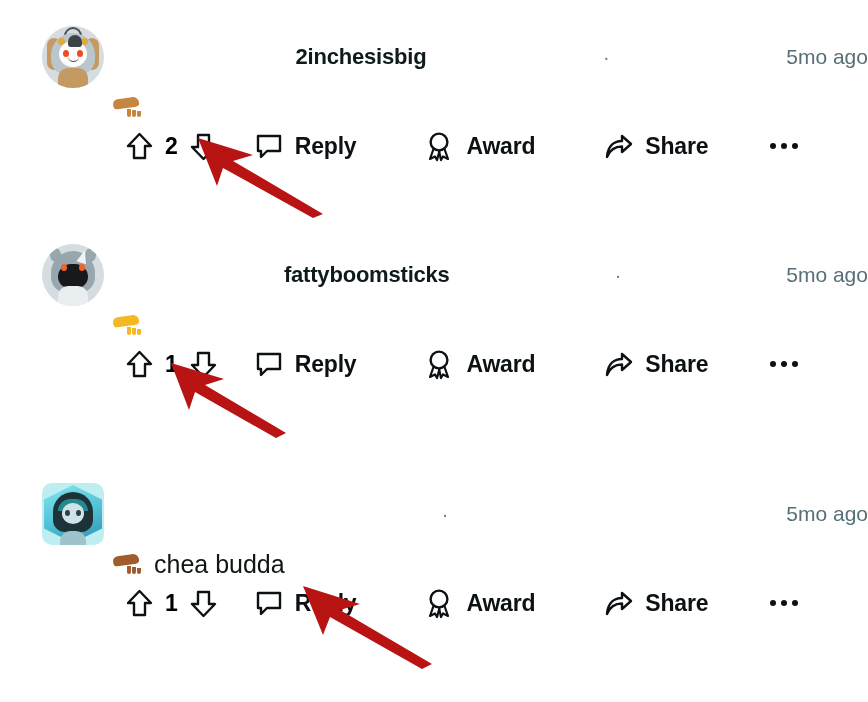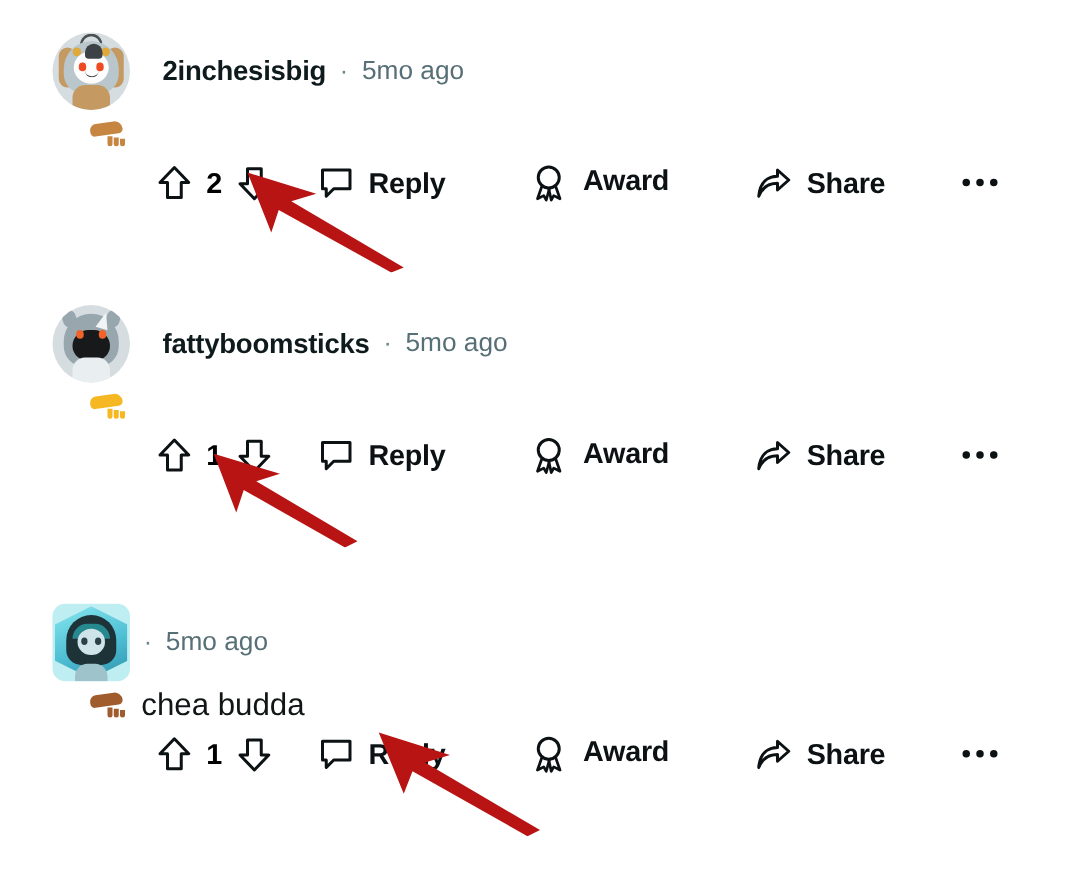--- a/index.html
+++ b/index.html
@@ -30,20 +30,21 @@
   .comment-2 { top: 242px; }
   .comment-3 { top: 481px; }
 
   
   .comment-header {
     display: flex;
     align-items: center;
     height: 66px;
     padding-left: 42px;
     box-sizing: border-box;
+    justify-content: space-between;
   }
 
   .avatar {
     width: 62px;
     height: 62px;
     border-radius: 50%;
     flex: 0 0 62px;
     position: relative;
     overflow: hidden;
     background: #d5dde0;
@@ -218,21 +219,21 @@
     margin: 0 11px;
   }
   .timestamp {
     color: #576f76;
     font-size: 21px;
     white-space: nowrap;
   }
 
   
   .comment-body {
-    padding-left: 71px;
+    padding-left: 112px;
     font-size: 25px;
     color: #111516;
     display: flex;
     align-items: center;
     min-height: 34px;
   }
   .emoji-hand {
     display: inline-block;
     width: 34px;
     height: 22px;
@@ -262,20 +263,21 @@
 
   
   .actions {
     display: flex;
     align-items: center;
     padding-left: 126px;
     height: 44px;
   }
   .action {
     display: flex;
+    align-items: center;
     color: #0c1114;
   }
   .action-label {
     font-size: 23px;
     font-weight: bold;
     margin-left: 12px;
     letter-spacing: -0.2px;
   }
   .votecount {
     font-size: 23px;

